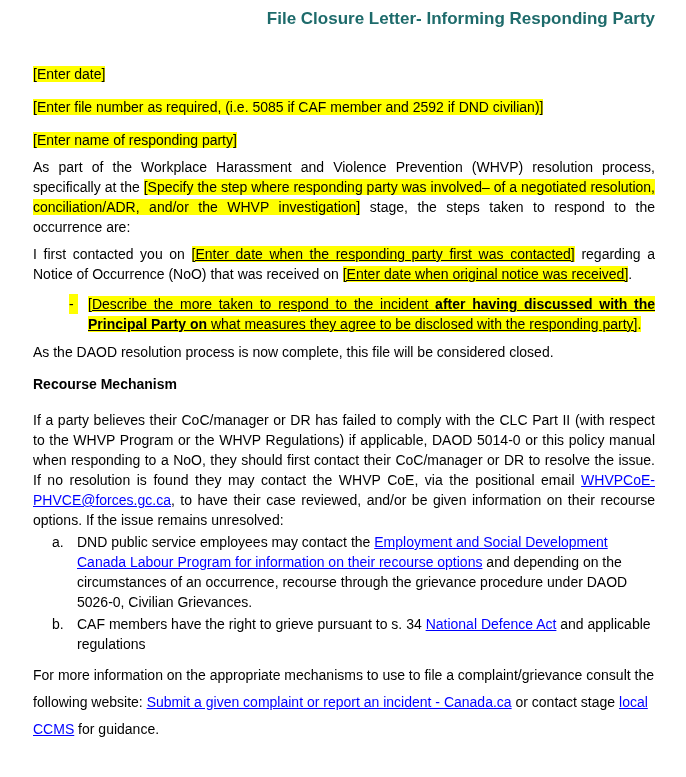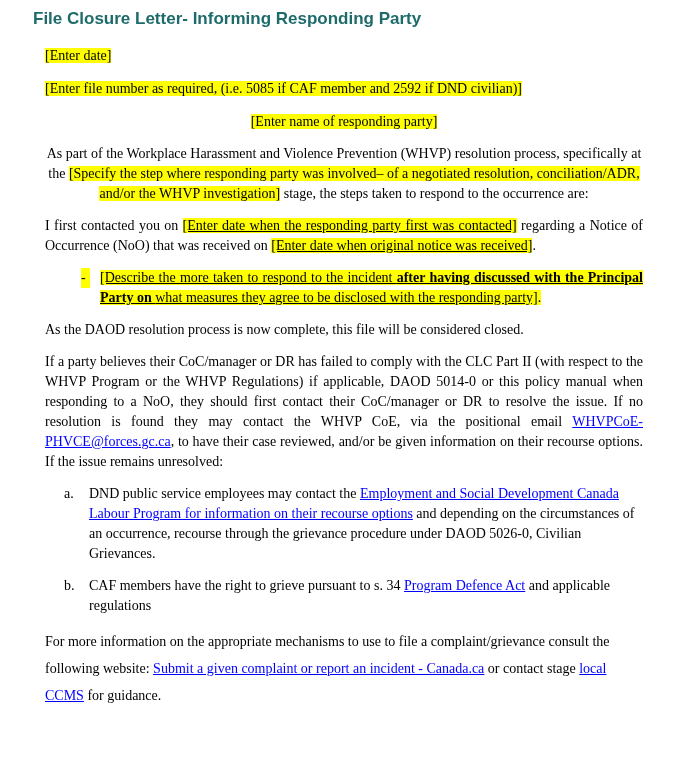--- a/index.html
+++ b/index.html
@@ -22,34 +22,34 @@
     font-weight: bold;
     color: var(--title-color, #1e6b6b);
     margin: 0 0 30px 0;
   }
   .subhead {
     font-size: 14px;
     line-height: 20px;
     font-weight: bold;
     margin: 0;
   }
-  .para { margin: 12px; font-family: Liberation Serif, serif; }
+  .para { margin: 0; }
   .just { text-align: justify; }
   .loose { line-height: 27px; }
   .tight { line-height: 20px; }
 
   .mb0  { margin-bottom: 0; }
   .mb2  { margin-bottom: 2px; }
-  .mb7  { margin-bottom: 7px; text-align: center; }
+  .mb7  { margin-bottom: 7px; }
   .mb8  { margin-bottom: 8px; }
   .mb10 { margin-bottom: 10px; }
   .mb12 { margin-bottom: 12px; }
   .mb13 { margin-bottom: 13px; }
   .mb16 { margin-bottom: 16px; }
-  .mb30 { margin-bottom: 16px; }
+  .mb30 { margin-bottom: 34px; text-align: right; }
 
   .indent { position: relative; }
   .bullet-ind { padding-left: 55px; }
   .bullet-ind .marker { position: absolute; left: 36px; top: 0; padding-right: 4px; }
   .list-ind { padding-left: 44px; }
   .list-ind .marker { position: absolute; left: 19px; top: 0; }
 
   .s-hl { background: var(--hl-color, #ffff00); }
   .s-u  { text-decoration: underline; }
   .s-b  { font-weight: bold; }
@@ -65,18 +65,19 @@
 <div class="doc">
   <div>
       <h1 class="title mb30"><span class="">File Closure Letter- Informing Responding Party</span></h1>
       <p class="para mb13"><span class="s-hl">[Enter date]</span></p>
       <p class="para mb13"><span class="s-hl">[Enter file number as required, (i.e. 5085 if CAF member and 2592 if DND civilian)]</span></p>
       <p class="para mb7"><span class="s-hl">[Enter name of responding party]</span></p>
       <p class="para just mb7"><span class="">As part of the Workplace Harassment and Violence Prevention (WHVP) resolution process, specifically at the </span><span class="s-hl">[Specify the step where responding party was involved– of a negotiated resolution, conciliation/ADR, and/or the WHVP investigation]</span><span class=""> stage, the steps taken to respond to the occurrence are:</span></p>
       <p class="para just mb10"><span class="">I first contacted you on </span><span class="s-hl s-u">[Enter date when the responding party first was contacted]</span><span class=""> regarding a Notice of Occurrence (NoO) that was received on </span><span class="s-hl s-u">[Enter date when original notice was received]</span><span class="">.</span></p>
       <p class="para just indent bullet-ind mb8"><span class="marker s-hl">-</span><span class="s-hl s-u">[Describe the more taken to respond to the incident </span><span class="s-hl s-u s-b">after having discussed with the Principal Party on </span><span class="s-hl s-u">what measures they agree to be disclosed with the responding party]</span><span class="s-hl">.</span></p>
       <p class="para mb12"><span class="">As the DAOD resolution process is now complete, this file will be considered closed.</span></p>
+      <h2 class="subhead mb16"><span class="">Recourse Mechanism</span></h2>
       <p class="para just mb2"><span class="">If a party believes their CoC/manager or DR has failed to comply with the CLC Part II (with respect to the WHVP Program or the WHVP Regulations) if applicable, DAOD 5014-0 or this policy manual when responding to a NoO, they should first contact their CoC/manager or DR to resolve the issue. If no resolution is found they may contact the WHVP CoE, via the positional email </span><a href="#" class="s-link">WHVPCoE-PHVCE@forces.gc.ca</a><span class="">, to have their case reviewed, and/or be given information on their recourse options. If the issue remains unresolved:</span></p>
       <p class="para tight indent list-ind mb2"><span class="marker">a.</span><span class="">DND public service employees may contact the </span><a href="#" class="s-link">Employment and Social Development Canada Labour Program for information on their recourse options</a><span class=""> and depending on the circumstances of an occurrence, recourse through the grievance procedure under DAOD 5026-0, Civilian Grievances.</span></p>
-      <p class="para tight indent list-ind mb8"><span class="marker">b.</span><span class="">CAF members have the right to grieve pursuant to s. 34 </span><a href="#" class="s-link">Program Defence Act</a><span class=""> and applicable regulations</span></p>
+      <p class="para tight indent list-ind mb8"><span class="marker">b.</span><span class="">CAF members have the right to grieve pursuant to s. 34 </span><a href="#" class="s-link">National Defence Act</a><span class=""> and applicable regulations</span></p>
       <p class="para loose mb0"><span class="">For more information on the appropriate mechanisms to use to file a complaint/grievance consult the following website: </span><a href="#" class="s-link">Submit a given complaint or report an incident - Canada.ca</a><span class=""> or contact stage </span><a href="#" class="s-link">local CCMS</a><span class=""> for guidance.</span></p>
     </div>
 </div>
 
 </body></html>

